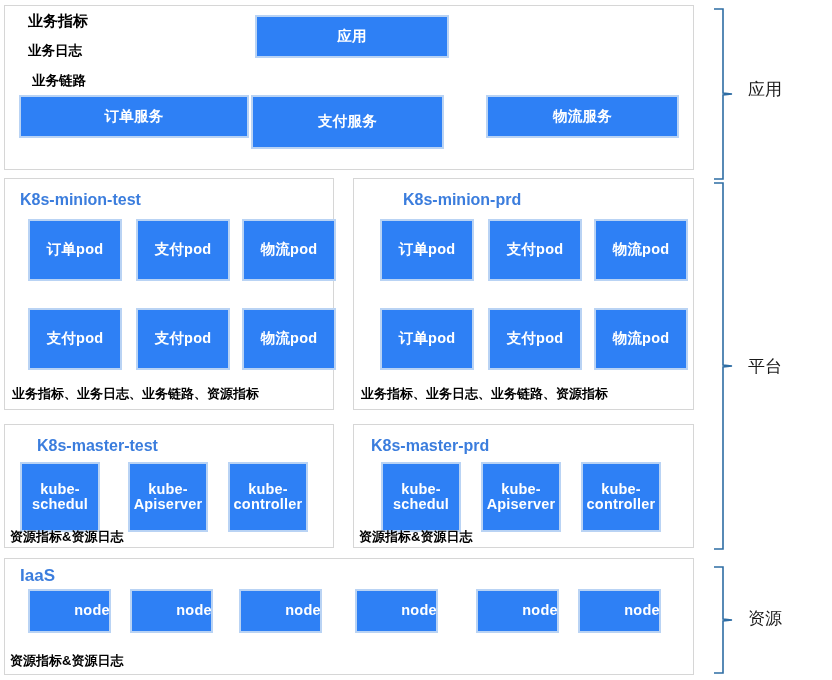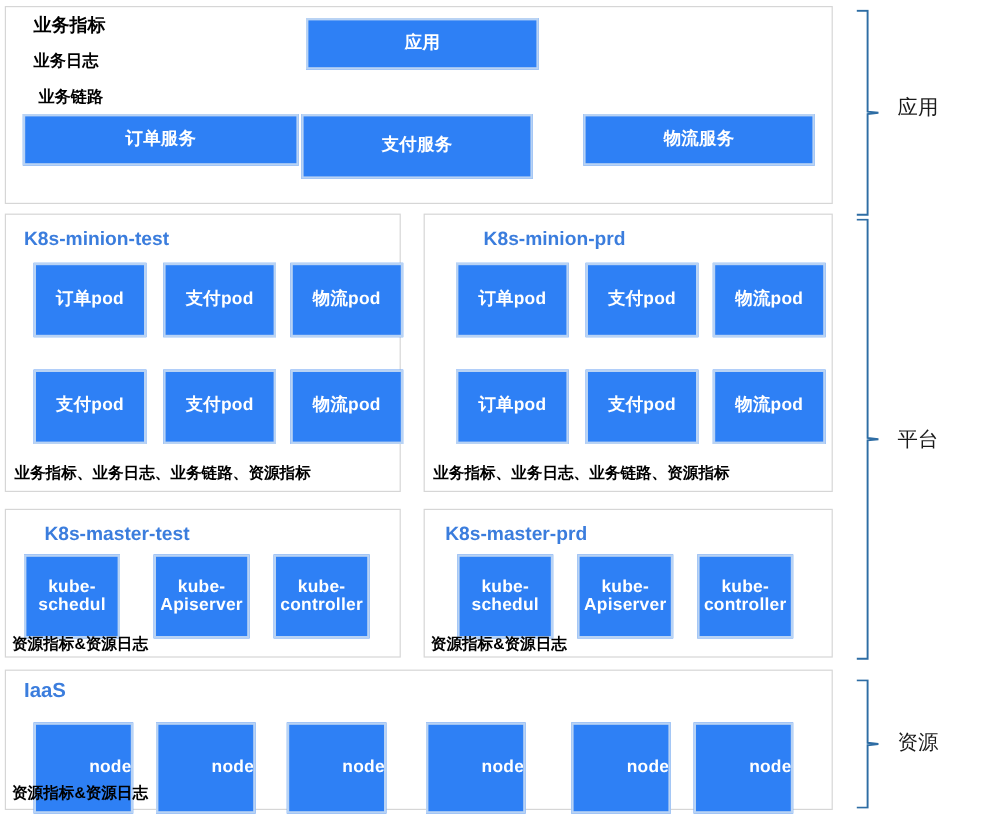--- a/index.html
+++ b/index.html
@@ -114,21 +114,21 @@
   .kube { width: 80px; height: 70px; font-size: 14.5px; top: 462px; }
 
   .master-foot { top: 528px; font-size: 13px; }
   #master-test-foot { left: 10px; }
   #master-prd-foot  { left: 359px; }
 
   
   #iaas-panel { left: 4px; top: 558px; width: 690px; height: 117px; }
   #iaas-title { left: 20px; top: 566px; font-size: 17px; }
 
-  .node { width: 83px; height: 76px; font-size: 14.5px; top: 602px; padding-left: 45px; }
+  .node { width: 83px; height: 44px; font-size: 14.5px; top: 589px; padding-left: 45px; }
   #iaas-foot { left: 10px; top: 652px; font-size: 13px; }
 </style>
 </head>
 <body>
 
 <div class="stage">
 
   <div class="panel" id="app-panel"></div>
 
   <div class="annot" id="lbl-metric">业务指标</div>

